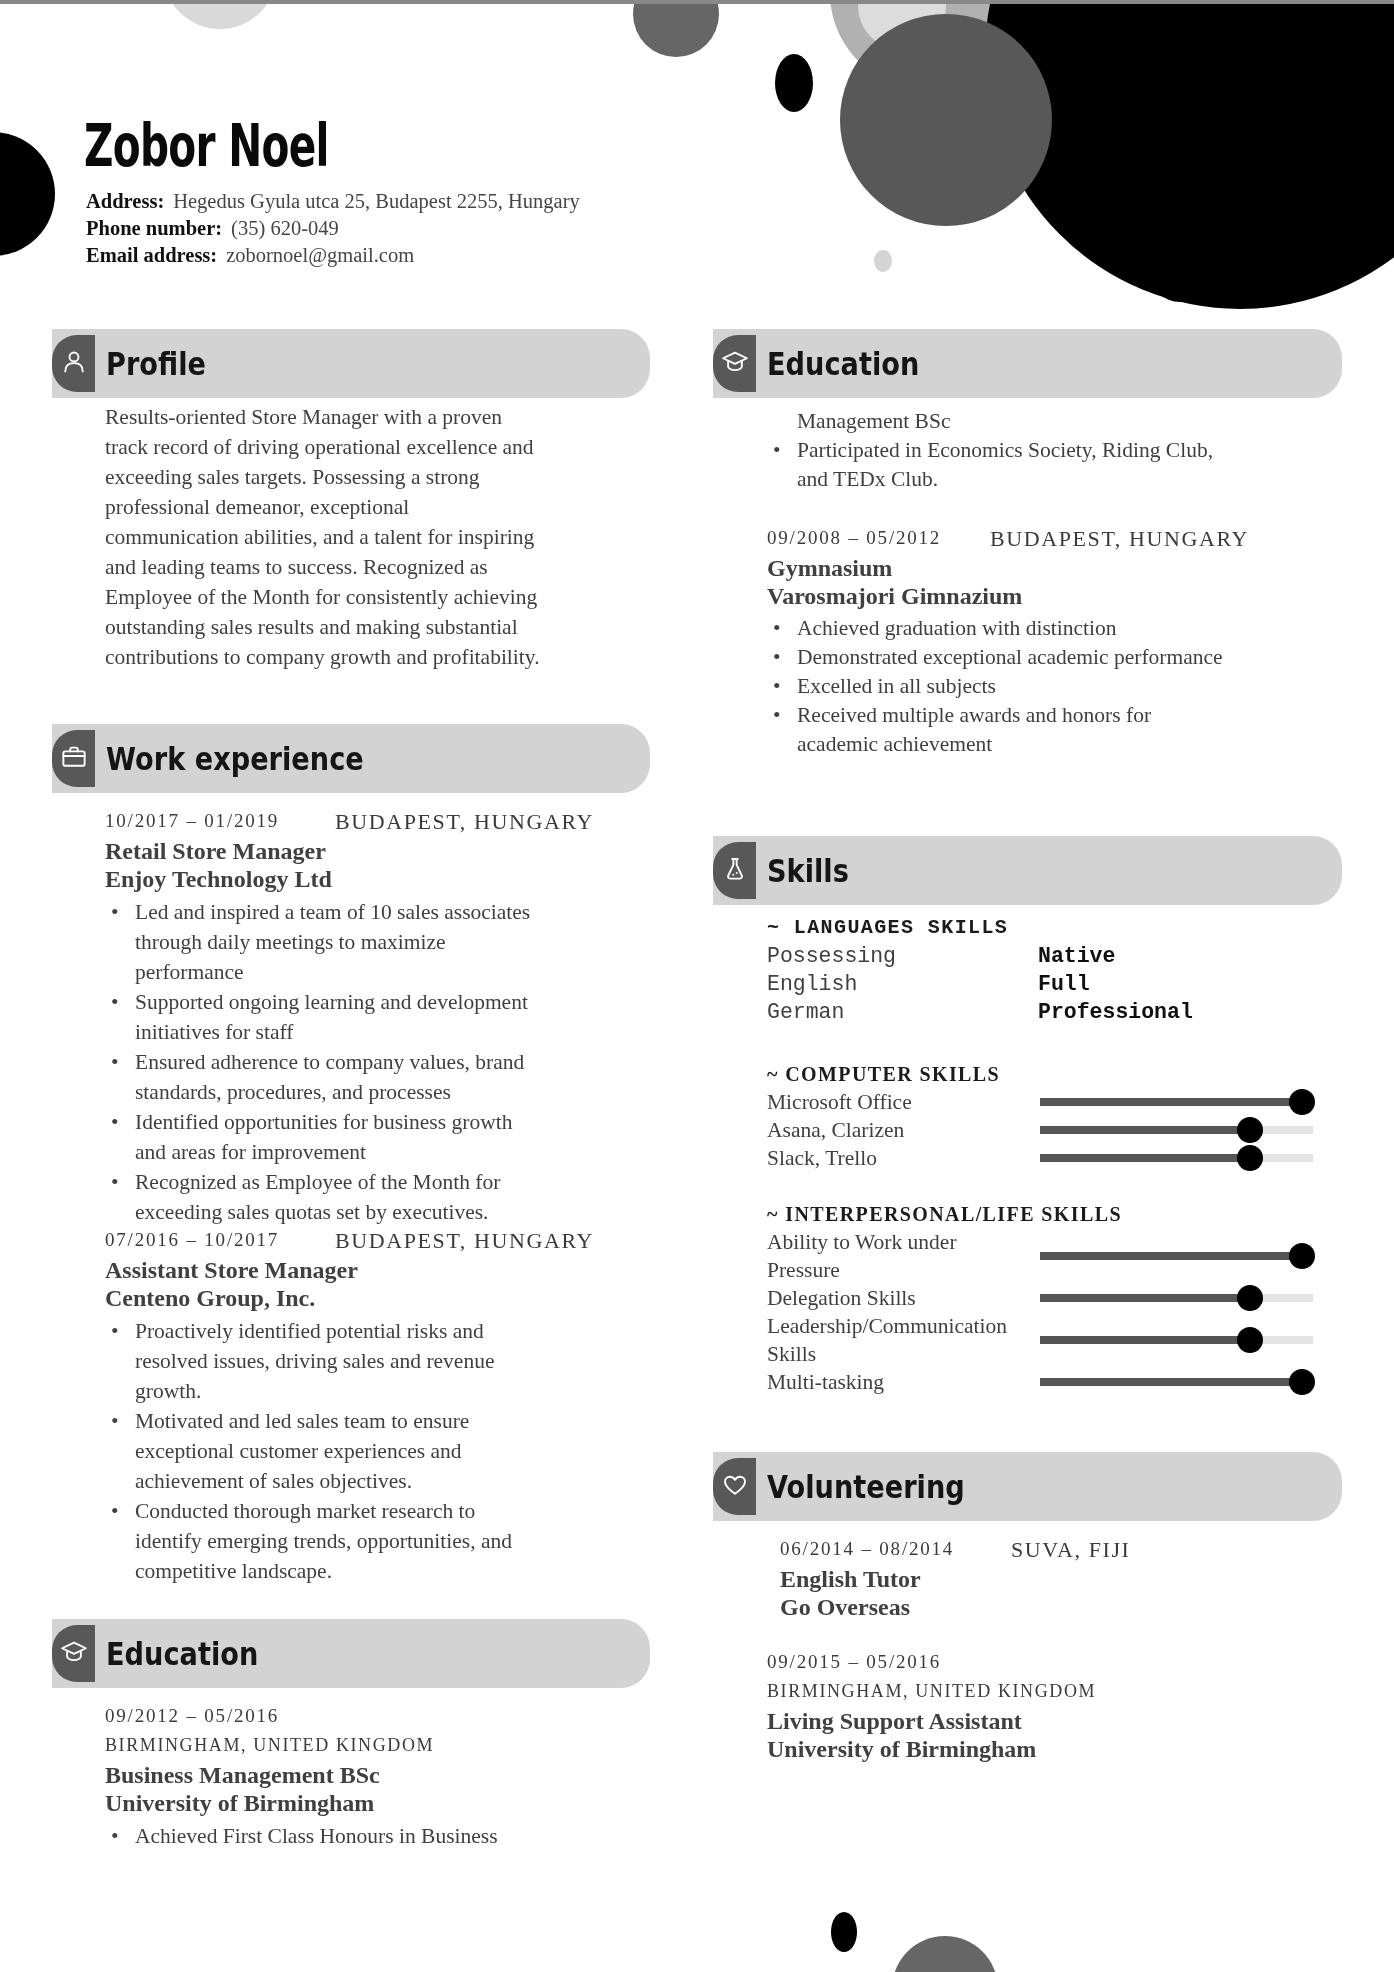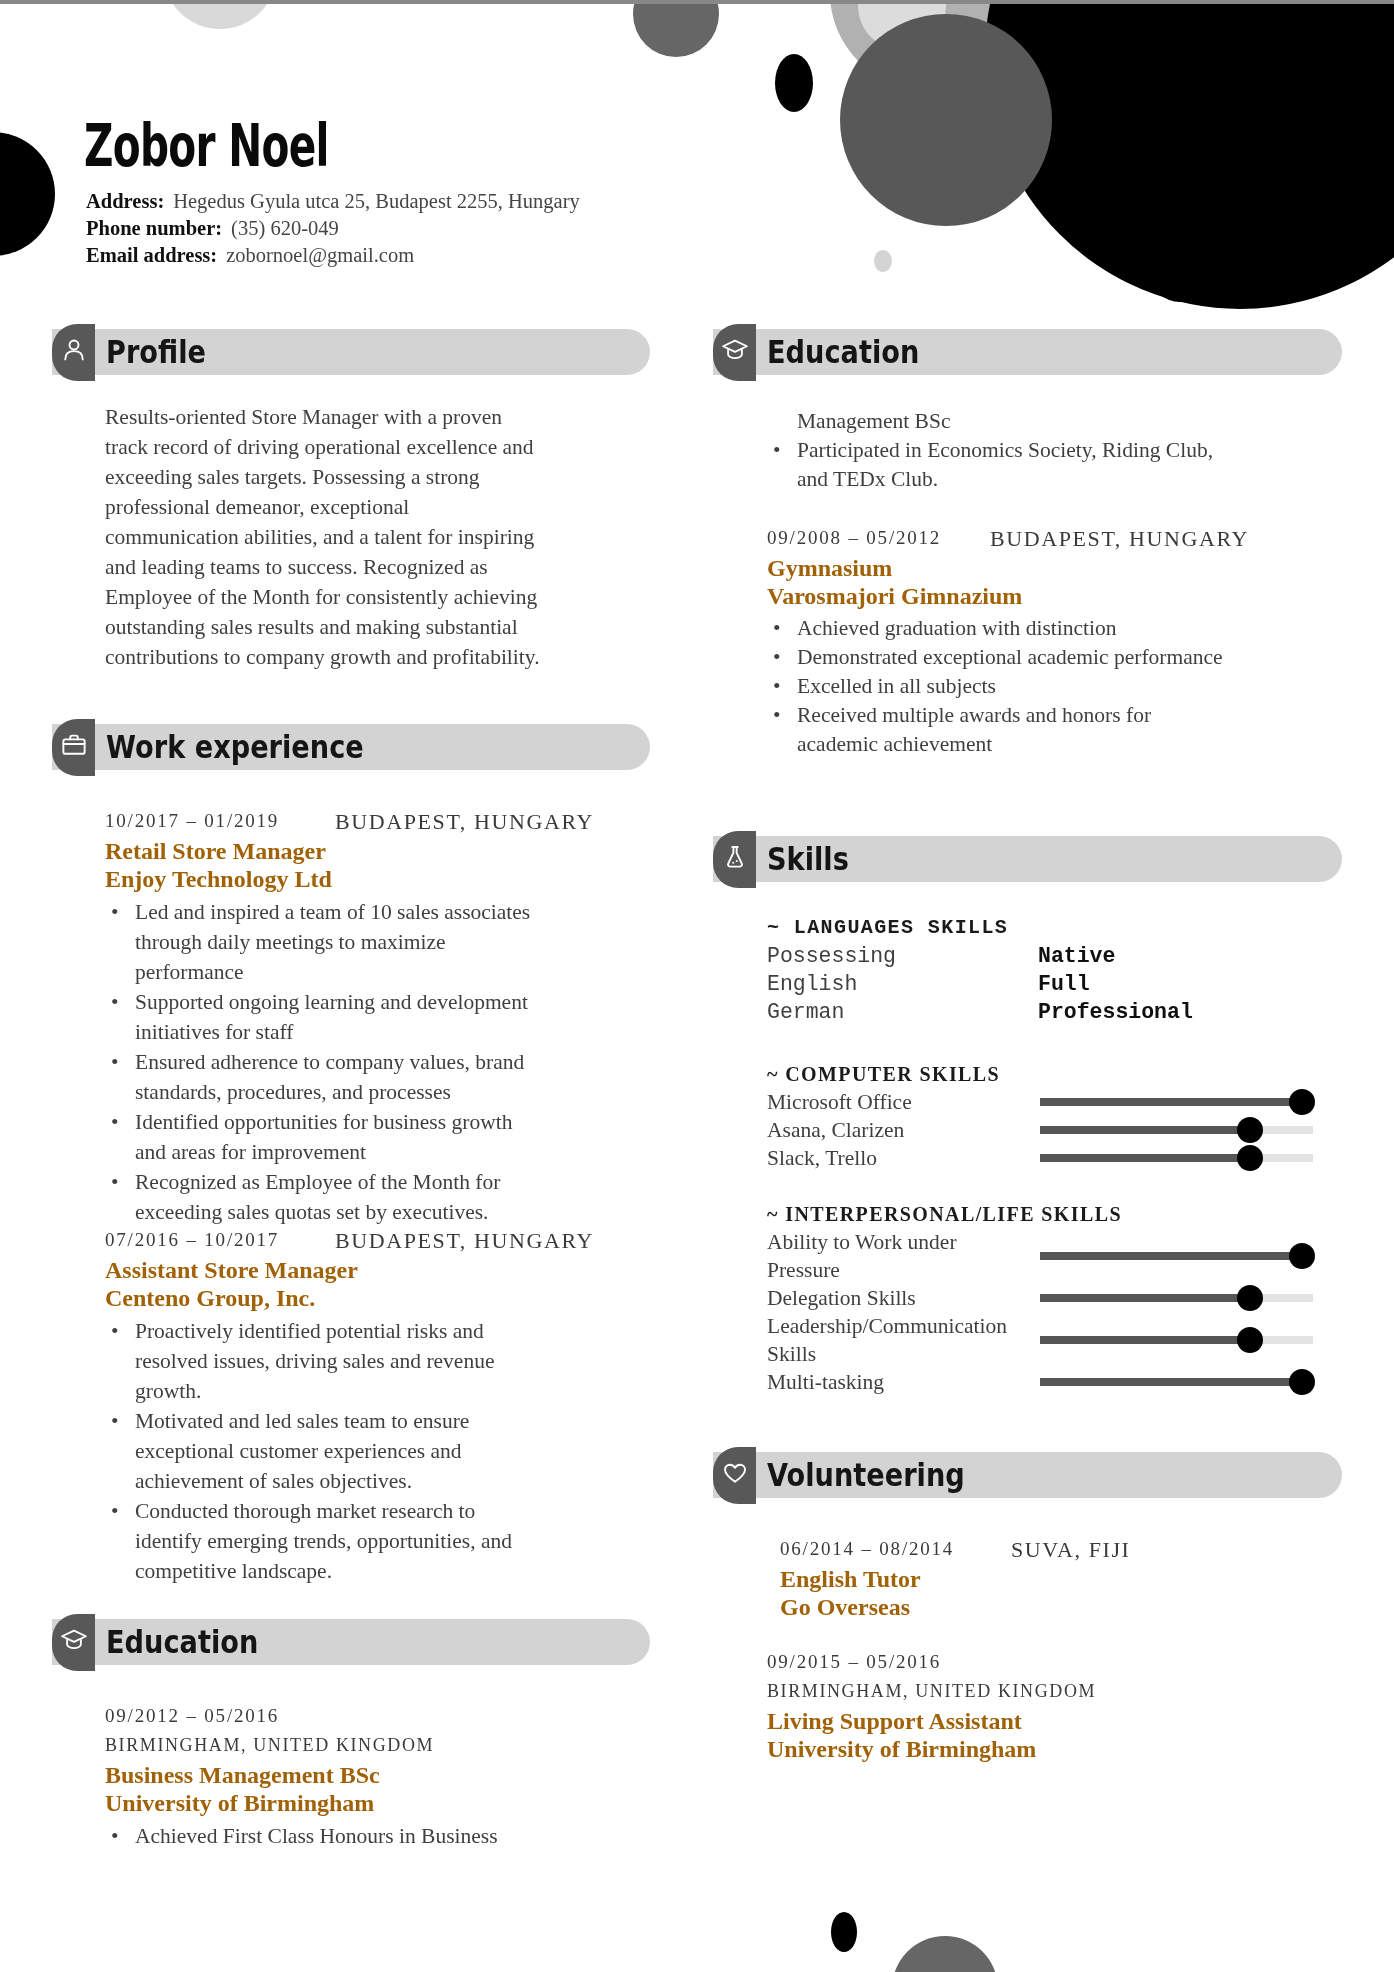--- a/index.html
+++ b/index.html
@@ -1,21 +1,21 @@
 <!DOCTYPE html>
 <html><head>
 <meta charset="utf-8">
 <style>
   html,body{margin:0;padding:0;background:#888;}
   .page{position:relative;width:1394px;height:1972px;background:#ffffff;overflow:hidden;
         font-family:"Liberation Serif", serif;color:#3f3f3f;margin:4px auto;}
   .circle{position:absolute;border-radius:50%;}
 
   
-  .bar{position:absolute;height:46px;display:flex;align-items:center;
+  .bar{position:absolute;height:69px;display:flex;align-items:center;
        background:#d3d3d3;border-radius:0 29px 29px 0;}
   .tab{width:43px;height:57px;flex:none;background:#585858;border-radius:25px 0 0 25px;
        display:flex;align-items:center;justify-content:center;}
   .tab svg{width:30px;height:30px;stroke:#fff;fill:none;stroke-width:1.5;
            stroke-linecap:round;stroke-linejoin:round;}
   .bar-title{margin-left:11px;font-family:"DejaVu Sans", sans-serif;font-weight:bold;
              font-size:32px;color:#151515;transform:scaleX(0.85);transform-origin:left center;
              white-space:nowrap;}
 
   
@@ -26,21 +26,21 @@
   .contact .lbl{font-weight:bold;color:#111;margin-right:9px;}
   .contact .val{color:#454545;}
 
   
   .block{position:absolute;}
   .para{font-size:21.5px;line-height:30px;color:#3f3f3f;}
   .dateline{position:relative;font-size:19px;line-height:28px;letter-spacing:1.8px;
             color:#3a3a3a;white-space:nowrap;}
   .loc{position:absolute;left:228px;top:1px;font-size:22px;letter-spacing:1.6px;}
   .locline{font-size:18px;line-height:28px;letter-spacing:1.6px;color:#3a3a3a;}
-  .titles{font-weight:bold;font-size:24px;line-height:28px;color:#a16207;margin-top:2px;}
+  .titles{font-weight:bold;font-size:24px;line-height:28px;color:#404040;margin-top:2px;}
   .bullets{margin-top:4px;}
   .bullet{position:relative;padding-left:30px;font-size:21.5px;line-height:30px;color:#3f3f3f;}
   .bullet::before{content:"\2022";position:absolute;left:6px;}
   .lh29 .bullet{line-height:29px;}
   .cont-line{padding-left:30px;font-size:21.5px;line-height:29px;color:#3f3f3f;}
 
   
   .skills-sub{font-weight:bold;font-size:20px;line-height:28px;letter-spacing:1.4px;color:#1b1b1b;}
   .skill-row{display:flex;align-items:center;min-height:28px;font-size:21.5px;line-height:28px;}
   .skill-label{flex:0 0 250px;color:#3f3f3f;}

